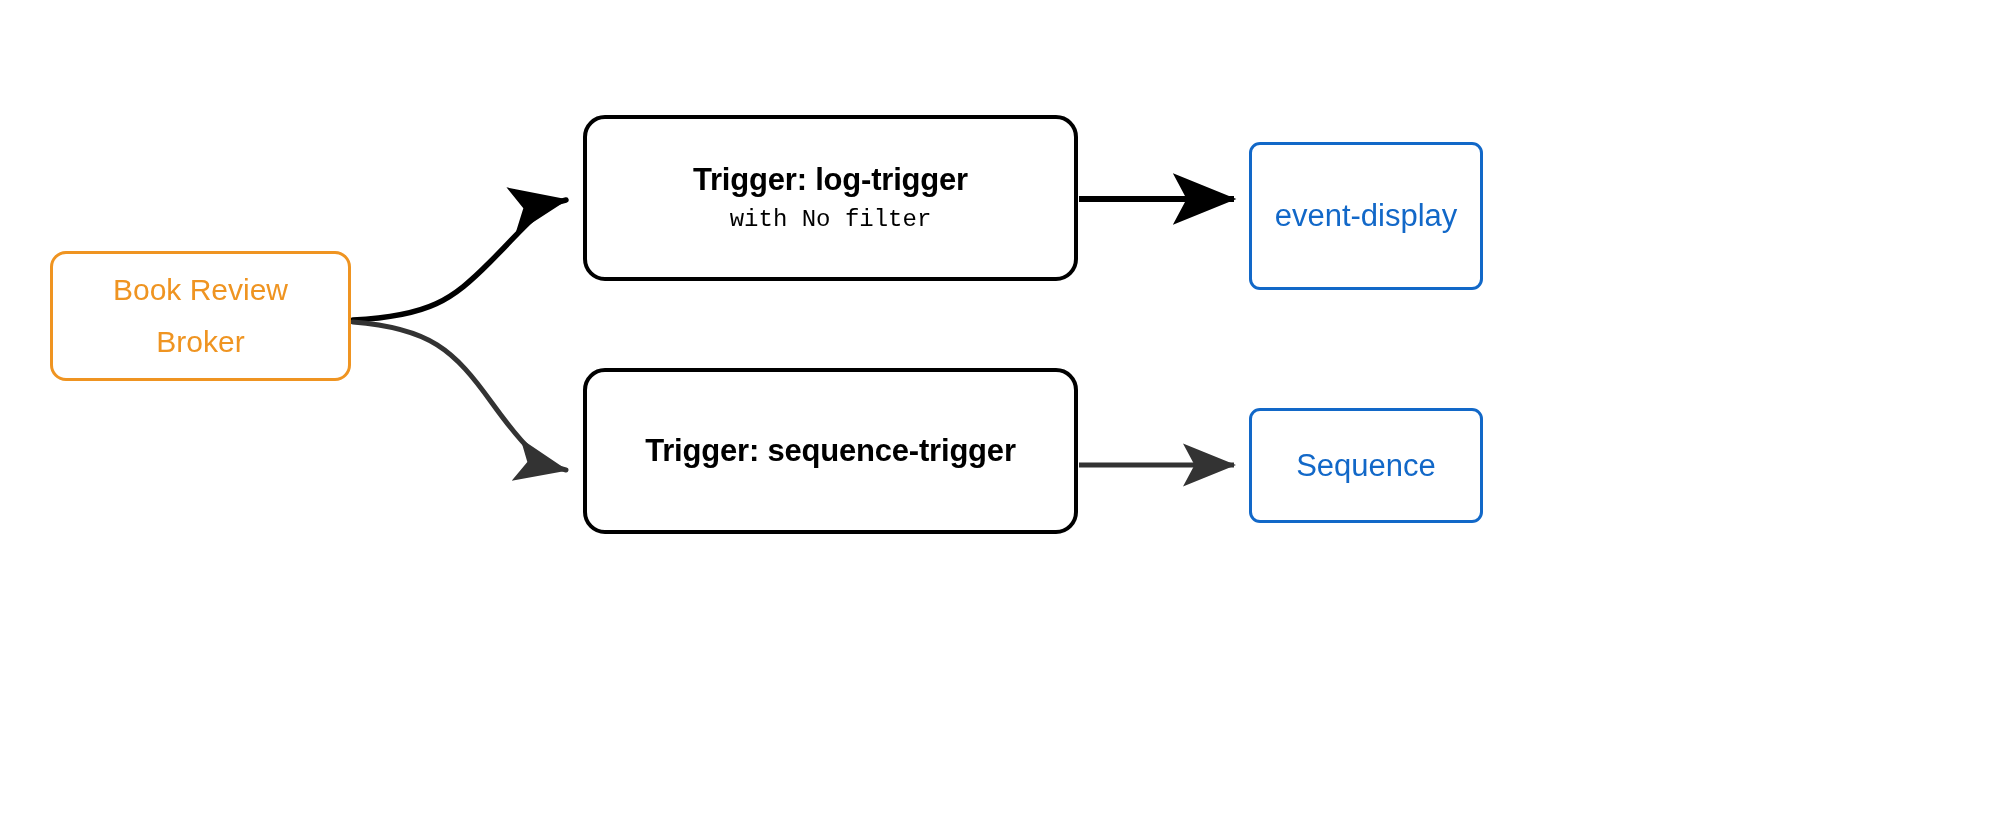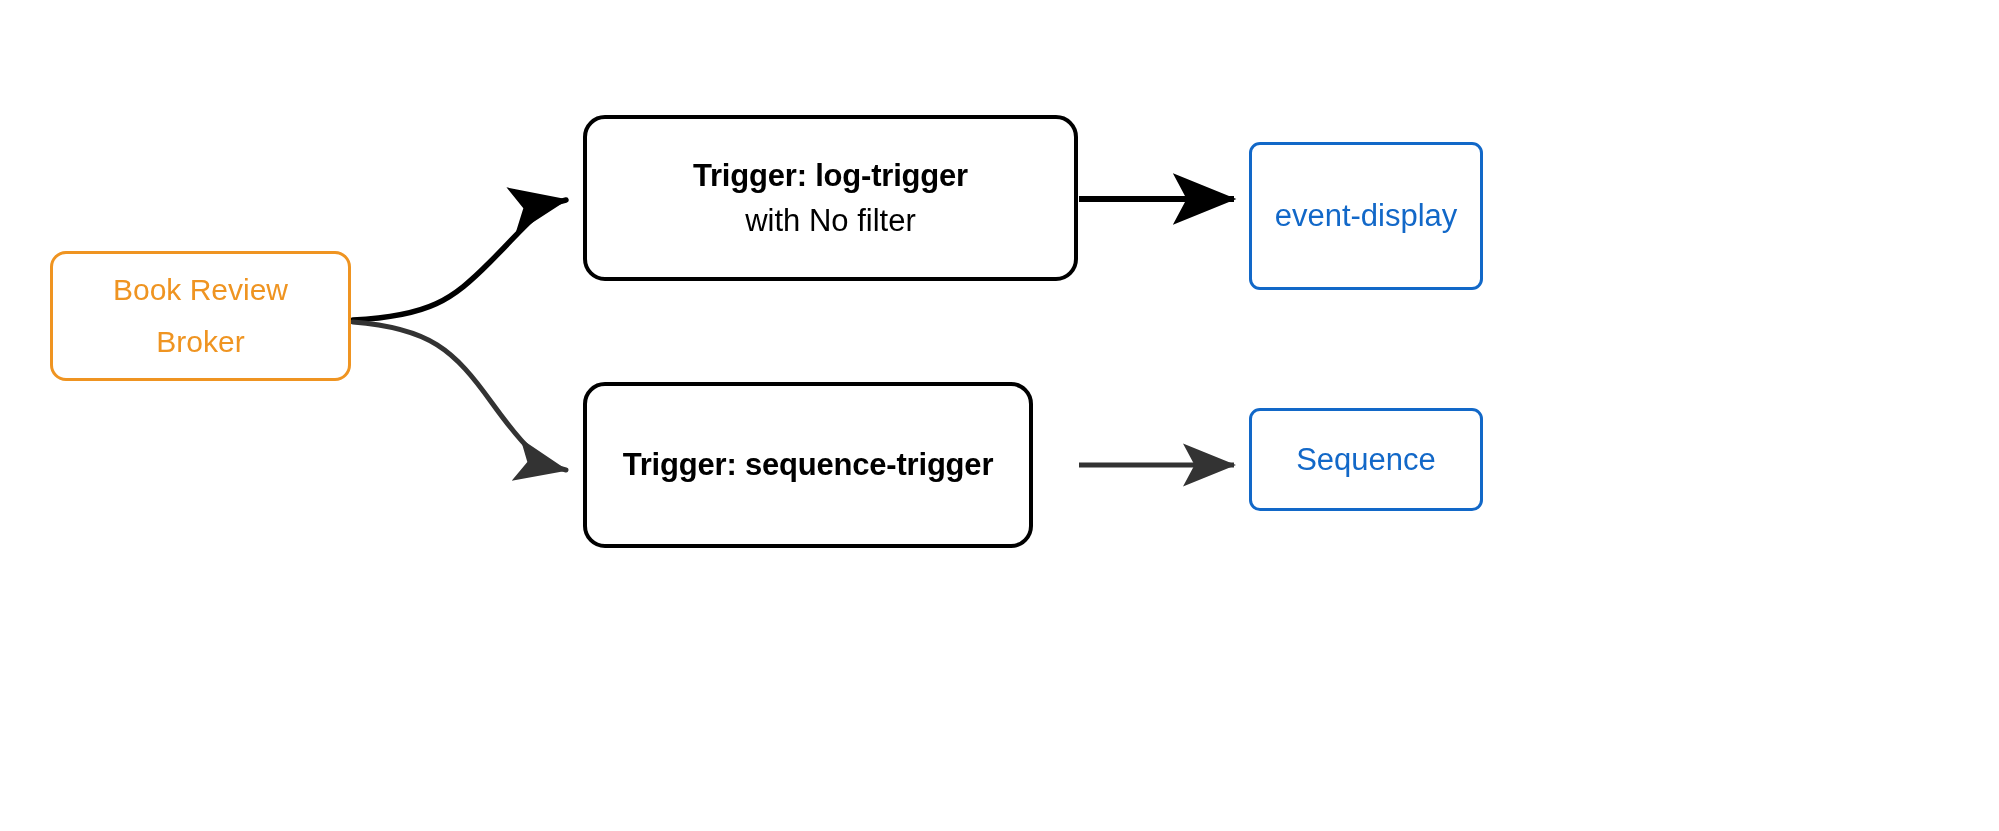--- a/index.html
+++ b/index.html
@@ -61,23 +61,24 @@
     border: 4px solid #000000;
     border-radius: 22px;
     color: #000000;
   }
   .node--trigger .node-title {
     font-size: 31px;
     font-weight: 700;
     letter-spacing: -0.2px;
   }
   .node--trigger .node-subtitle {
-    font-size: 31px;
+    font-size: 24px;
     font-weight: 400;
     margin-top: 5px;
+    font-family: Liberation Mono, monospace;
   }
 
   
   .node--sink {
     border: 3px solid #1268c8;
     border-radius: 11px;
     color: #1268c8;
     font-size: 31px;
     font-weight: 400;
   }
@@ -117,25 +118,25 @@
   <div class="node node--broker" style="left:50px; top:251px; width:301px; height:130px;">
     <span class="node-line">Book Review</span>
     <span class="node-line">Broker</span>
   </div>
 
   <div class="node node--trigger" style="left:583px; top:115px; width:495px; height:166px;">
     <span class="node-title">Trigger: log-trigger</span>
     <span class="node-subtitle">with No filter</span>
   </div>
 
-  <div class="node node--trigger" style="left:583px; top:382px; width:450px; height:166px;">
+  <div class="node node--trigger" style="left:583px; top:368px; width:495px; height:166px;">
     <span class="node-title">Trigger: sequence-trigger</span>
   </div>
 
   <div class="node node--sink" style="left:1249px; top:142px; width:234px; height:148px;">
     <span class="node-label">event-display</span>
   </div>
 
-  <div class="node node--sink" style="left:1249px; top:408px; width:234px; height:103px;">
+  <div class="node node--sink" style="left:1249px; top:408px; width:234px; height:115px;">
     <span class="node-label">Sequence</span>
   </div>
 
 </div>
 
 </body></html>

